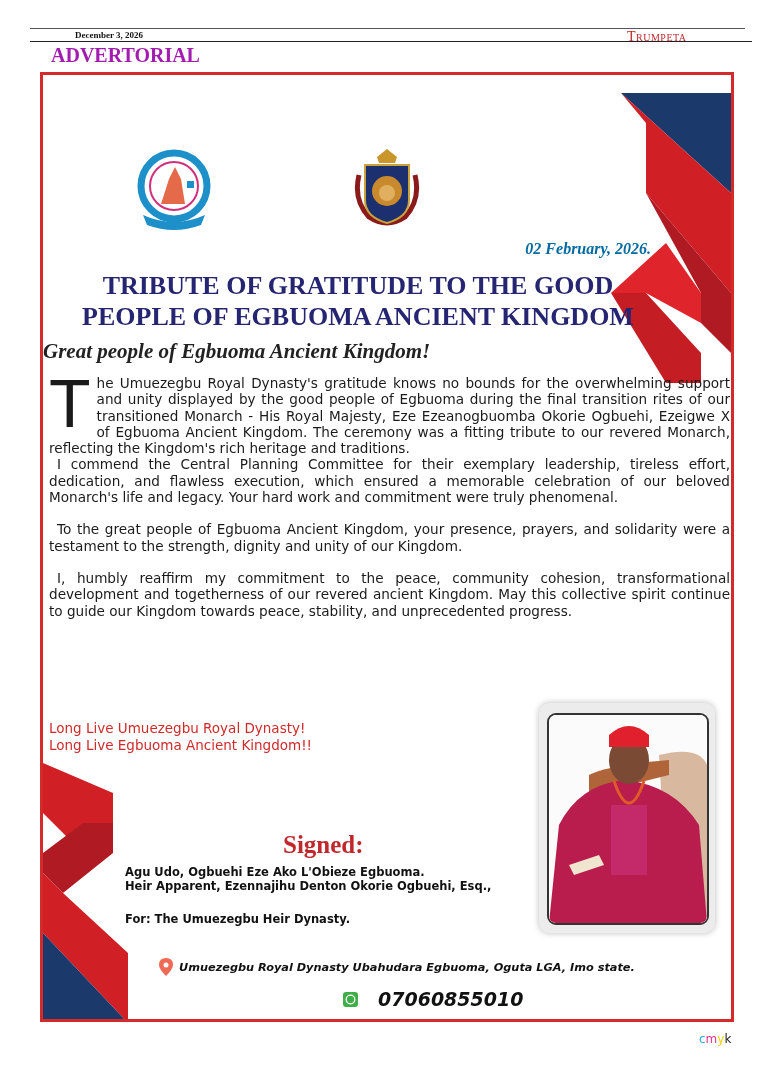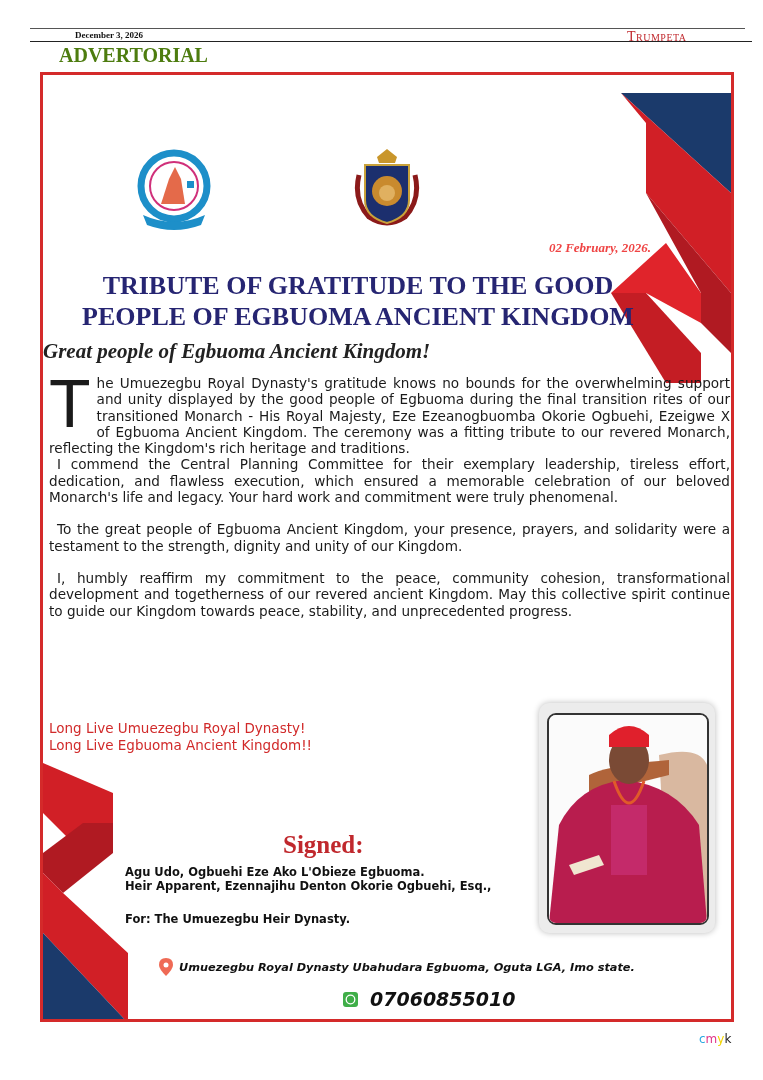--- a/index.html
+++ b/index.html
@@ -1,42 +1,42 @@
 <!DOCTYPE html>
 <html><head>
 <meta charset="utf-8">
 <style>
   html,body{margin:0;padding:0;background:#fff;}
   body{width:763px;height:1080px;position:relative;overflow:hidden;font-family:"DejaVu Sans",sans-serif;}
   .topline1{position:absolute;left:30px;top:28px;width:715px;height:1px;background:#555;}
   .topline2{position:absolute;left:30px;top:41px;width:722px;height:1px;background:#222;}
   .pub-date{position:absolute;left:75px;top:30px;font-family:"Liberation Serif",serif;font-weight:bold;font-size:9px;color:#111;}
   .masthead{position:absolute;left:627px;top:29px;font-family:"Liberation Serif",serif;font-size:14px;color:#c0282d;letter-spacing:0.5px;font-variant:small-caps;}
-  .section{position:absolute;left:59px;top:44px;font-family:"Liberation Serif",serif;font-weight:bold;font-size:20px;color:#4d7c0f;}
+  .section{position:absolute;left:51px;top:44px;font-family:"Liberation Serif",serif;font-weight:bold;font-size:20px;color:#a21caf;}
   .frame{position:absolute;left:40px;top:72px;width:694px;height:950px;border:3px solid #d42a2a;box-sizing:border-box;background:#fff;overflow:hidden;}
   .ribbon-tr{position:absolute;right:0;top:18px;width:120px;height:290px;}
   .ribbon-bl{position:absolute;left:0;top:688px;width:110px;height:260px;}
   .logo1{position:absolute;left:92px;top:74px;width:78px;height:82px;}
   .logo2{position:absolute;left:306px;top:70px;width:76px;height:84px;}
-  .date{position:absolute;right:80px;top:165px;font-family:"Liberation Serif",serif;font-style:italic;font-weight:bold;font-size:13px;color:#ef4444;padding-left:8px;}
+  .date{position:absolute;right:80px;top:165px;font-family:"Liberation Serif",serif;font-style:italic;font-weight:bold;font-size:16px;color:#0369a1;padding-left:8px;}
   .title{position:absolute;left:0;width:630px;text-align:center;top:195px;font-family:"Liberation Serif",serif;font-weight:bold;font-size:26px;line-height:31px;color:#262572;}
   .subtitle{position:absolute;left:0;width:610px;text-align:left;top:264px;font-family:"Liberation Serif",serif;font-weight:bold;font-style:italic;font-size:21px;color:#222;}
   .body{position:absolute;left:6px;top:300px;width:681px;font-family:"DejaVu Sans",sans-serif;font-size:13.6px;line-height:16.3px;color:#1a1a1a;text-align:justify;}
   .body p{margin:0;}
   .dropcap{float:left;font-family:"Liberation Sans",sans-serif;font-size:68px;line-height:52px;margin:2px 6px 0 0;color:#1a1a1a;}
   .body p.gap{margin-top:16px;}
   .indent{text-indent:8px;}
   .longlive{position:absolute;left:6px;top:645px;font-family:"DejaVu Sans",sans-serif;font-size:13.5px;line-height:17px;color:#d12a2a;}
   .photo-wrap{position:absolute;left:496px;top:628px;width:176px;height:230px;background:#ececec;border-radius:10px;box-shadow:0 0 6px #bbb;}
   .photo{position:absolute;left:8px;top:10px;width:158px;height:208px;border:2px solid #333;border-radius:9px;overflow:hidden;background:#fff;}
   .signed{position:absolute;left:240px;top:756px;font-family:"Liberation Serif",serif;font-weight:bold;font-size:25px;color:#c0282d;}
   .signer{position:absolute;left:82px;top:790px;font-family:"DejaVu Sans",sans-serif;font-weight:bold;font-size:11.5px;line-height:14px;color:#111;}
   .for{position:absolute;left:82px;top:837px;font-family:"DejaVu Sans",sans-serif;font-weight:bold;font-size:11.5px;color:#111;}
   .address{position:absolute;left:116px;top:883px;display:flex;align-items:center;gap:6px;font-family:"DejaVu Sans",sans-serif;font-weight:bold;font-style:italic;font-size:11.3px;color:#111;}
-  .phone{position:absolute;left:300px;top:913px;display:flex;align-items:center;gap:12px;font-family:"DejaVu Sans",sans-serif;font-weight:bold;font-style:italic;font-size:19px;color:#111;}
+  .phone{position:absolute;left:300px;top:913px;display:flex;align-items:center;gap:20px;font-family:"DejaVu Sans",sans-serif;font-weight:bold;font-style:italic;font-size:19px;color:#111;}
   .wa{width:15px;height:15px;background:#3fae48;border-radius:3px;display:inline-flex;align-items:center;justify-content:center;}
   .cmyk{position:absolute;left:699px;top:1032px;font-family:"DejaVu Sans",sans-serif;font-size:12px;}
 </style>
 </head>
 <body>
 
 <div class="topline1"></div>
 <div class="pub-date">December 3,  2026</div>
 <div class="masthead">Trumpeta</div>
 <div class="topline2"></div>

